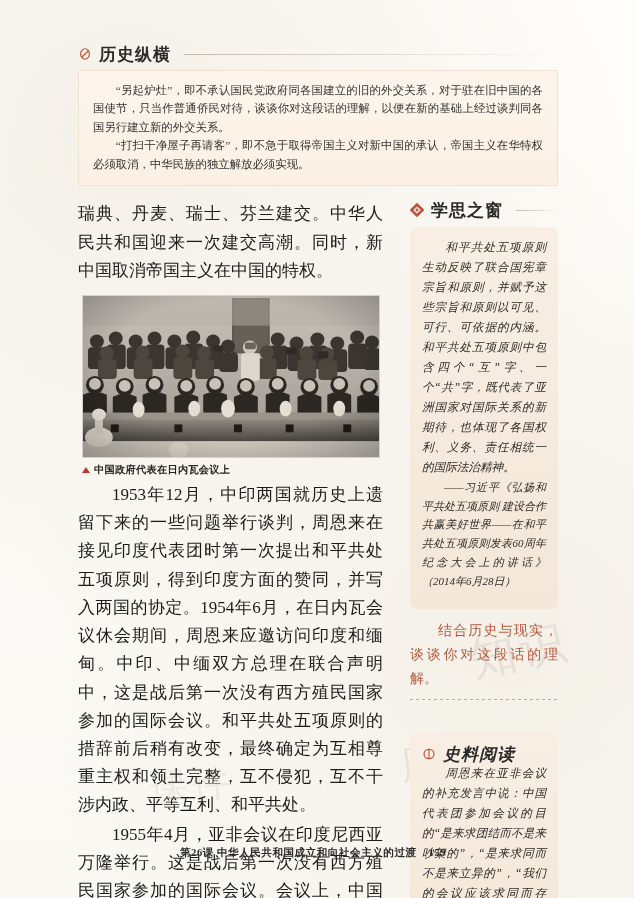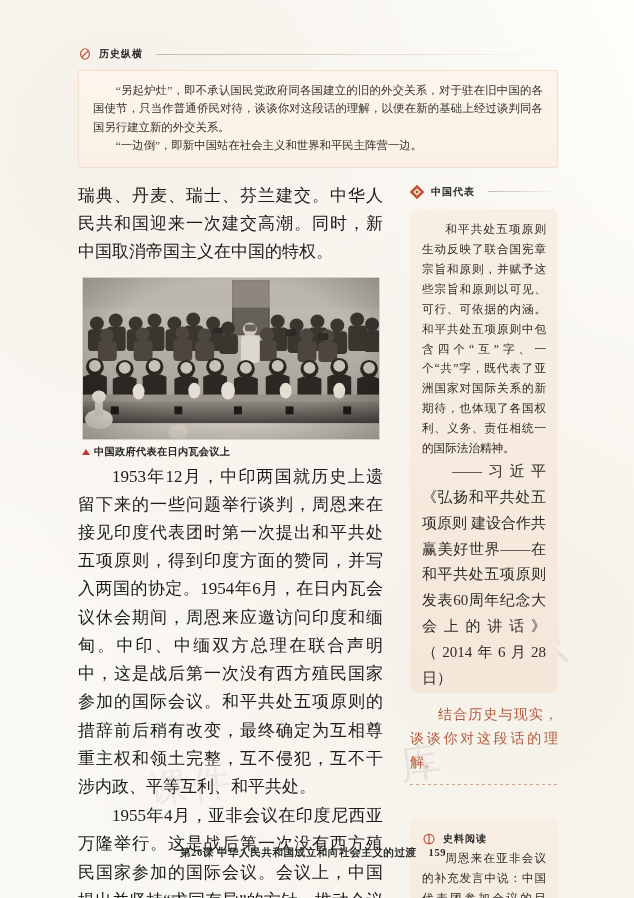--- a/index.html
+++ b/index.html
@@ -53,21 +53,21 @@
     gap: 7px;
     height: 20px;
   }
   .sec-head .ico {
     width: 14px; height: 14px;
     flex: 0 0 auto;
     display: block;
   }
   .sec-head .ttl {
     font-family: "Liberation Sans", "DejaVu Sans", sans-serif;
-    font-size: 10px;
+    font-size: 17px;
     font-weight: bold;
     color: #2b2b2b;
     letter-spacing: 1px;
     white-space: nowrap;
   }
   .sec-head .rule {
     flex: 1 1 auto;
     height: 1px;
     background: linear-gradient(to right, #c9b9a8, rgba(201,185,168,0));
     margin-left: 6px;
@@ -153,34 +153,35 @@
     font-family: "Liberation Serif", serif;
     letter-spacing: .3px;
   }
 
   
   .side-box {
     margin-top: 7px;
     background: #f7ece0;
     background-image: linear-gradient(#f8eee3, #f4e7d9);
     border-radius: 7px;
-    padding: 11px 12px 2px 12px;
+    padding: 11px 12px 18px 12px;
     box-sizing: border-box;
+    font-style: italic;
   }
   .side-p {
     font-size: 11.6px;
     line-height: 1.72;
     color: #2f2b27;
     text-indent: 2em;
     text-align: justify;
     margin: 0;
     font-family: "Liberation Serif", "DejaVu Serif", serif;
   }
   .side-src {
-    font-size: 15px;
+    font-size: 11px;
     line-height: 1.72;
     color: #2f2b27;
     text-indent: 2em;
     text-align: justify;
     margin: 0;
     font-family: "Liberation Serif", "DejaVu Serif", serif;
   }
   .side-task {
     margin-top: 10px;
     font-size: 14px;
@@ -233,21 +234,21 @@
       <svg class="ico" viewBox="0 0 24 24">
         <ellipse cx="12" cy="12" rx="7.5" ry="9" fill="none" stroke="#c0533a" stroke-width="2"></ellipse>
         <line x1="6" y1="18" x2="18" y2="6" stroke="#c0533a" stroke-width="2"></line>
       </svg>
       <span class="ttl">历史纵横</span>
       <span class="rule"></span>
     </div>
 
     <div class="box-lszh">
       <p class="box-p">“另起炉灶”，即不承认国民党政府同各国建立的旧的外交关系，对于驻在旧中国的各国使节，只当作普通侨民对待，谈谈你对这段话的理解，以便在新的基础上经过谈判同各国另行建立新的外交关系。</p>
-      <p class="box-p">“一边倒”，即新中国站在社会主义和世界和平民主阵营一边。</p>
+      <p class="box-p">“打扫干净屋子再请客”，即不急于取得帝国主义对新中国的承认，帝国主义在华特权必须取消，中华民族的独立解放必须实现。</p>
     </div>
 
     <div class="cols">
 
       <div class="col-main">
 
         <p class="body-p" style="text-indent:0">瑞典、丹麦、瑞士、芬兰建交。中华人民共和国迎来一次建交高潮。同时，新中国取消帝国主义在中国的特权。</p>
 
         <div class="photo-wrap">
           <svg class="photo" viewBox="0 0 298 163" preserveAspectRatio="none">
@@ -412,21 +413,21 @@
       </div>
 
       <div class="col-side">
 
         <div class="sec-head">
           <svg class="ico" viewBox="0 0 24 24">
             <rect x="3" y="3" width="18" height="18" rx="2" transform="rotate(45 12 12)" fill="#c0533a"></rect>
             <rect x="7.5" y="7.5" width="9" height="9" rx="1" transform="rotate(45 12 12)" fill="#f7ece0"></rect>
             <circle cx="12" cy="12" r="2.4" fill="#c0533a"></circle>
           </svg>
-          <span class="ttl">中国代表</span>
+          <span class="ttl">学思之窗</span>
           <span class="rule"></span>
         </div>
 
         <div class="side-box">
           <p class="side-p">和平共处五项原则生动反映了联合国宪章宗旨和原则，并赋予这些宗旨和原则以可见、可行、可依据的内涵。和平共处五项原则中包含四个“互”字、一个“共”字，既代表了亚洲国家对国际关系的新期待，也体现了各国权利、义务、责任相统一的国际法治精神。</p>
           <p class="side-src">——习近平《弘扬和平共处五项原则  建设合作共赢美好世界——在和平共处五项原则发表60周年纪念大会上的讲话》（2014年6月28日）</p>
         </div>
 
         <div class="side-task">结合历史与现实，谈谈你对这段话的理解。</div>
 

